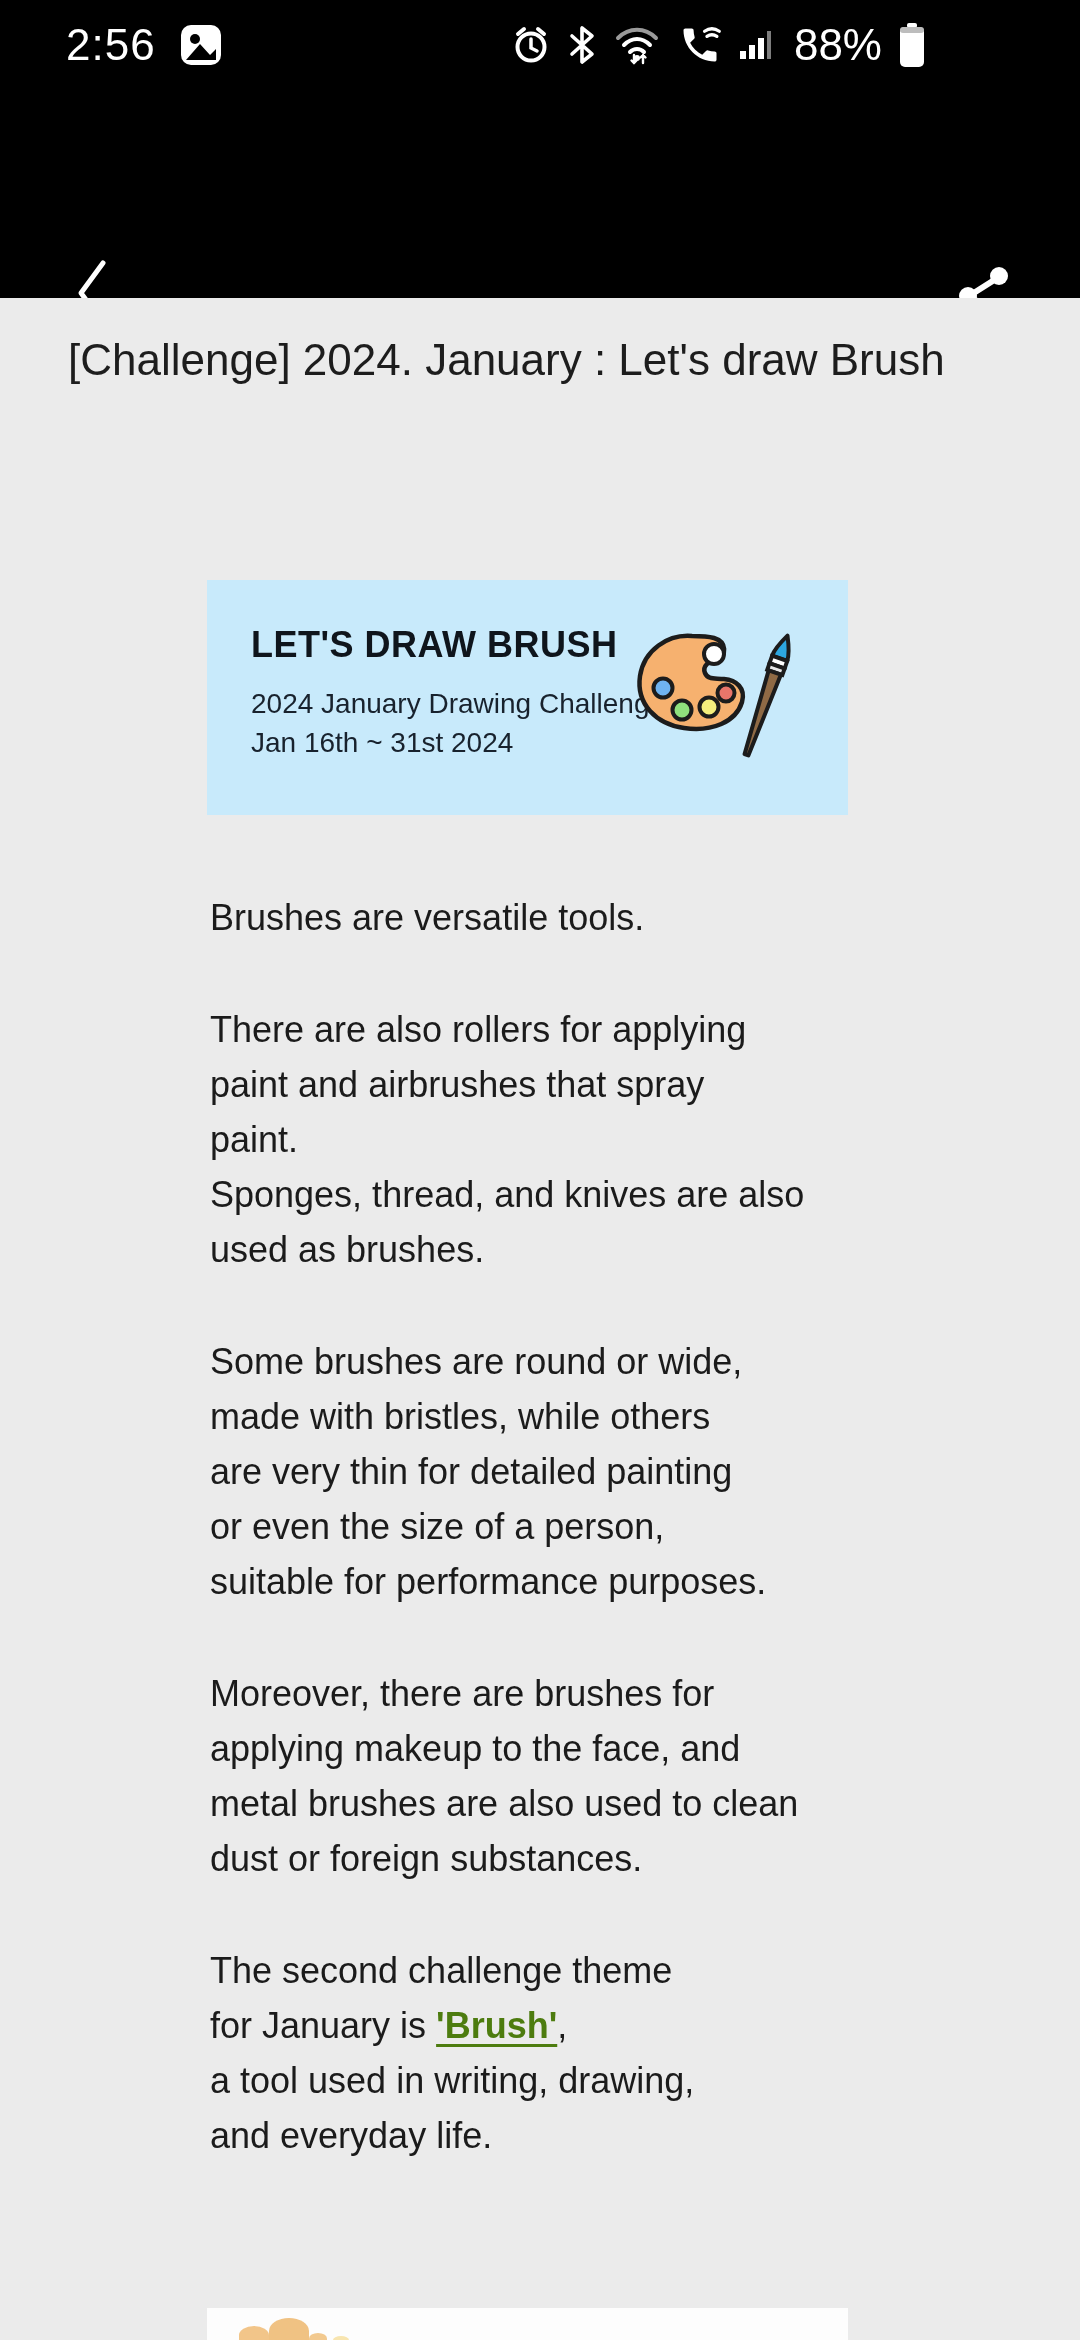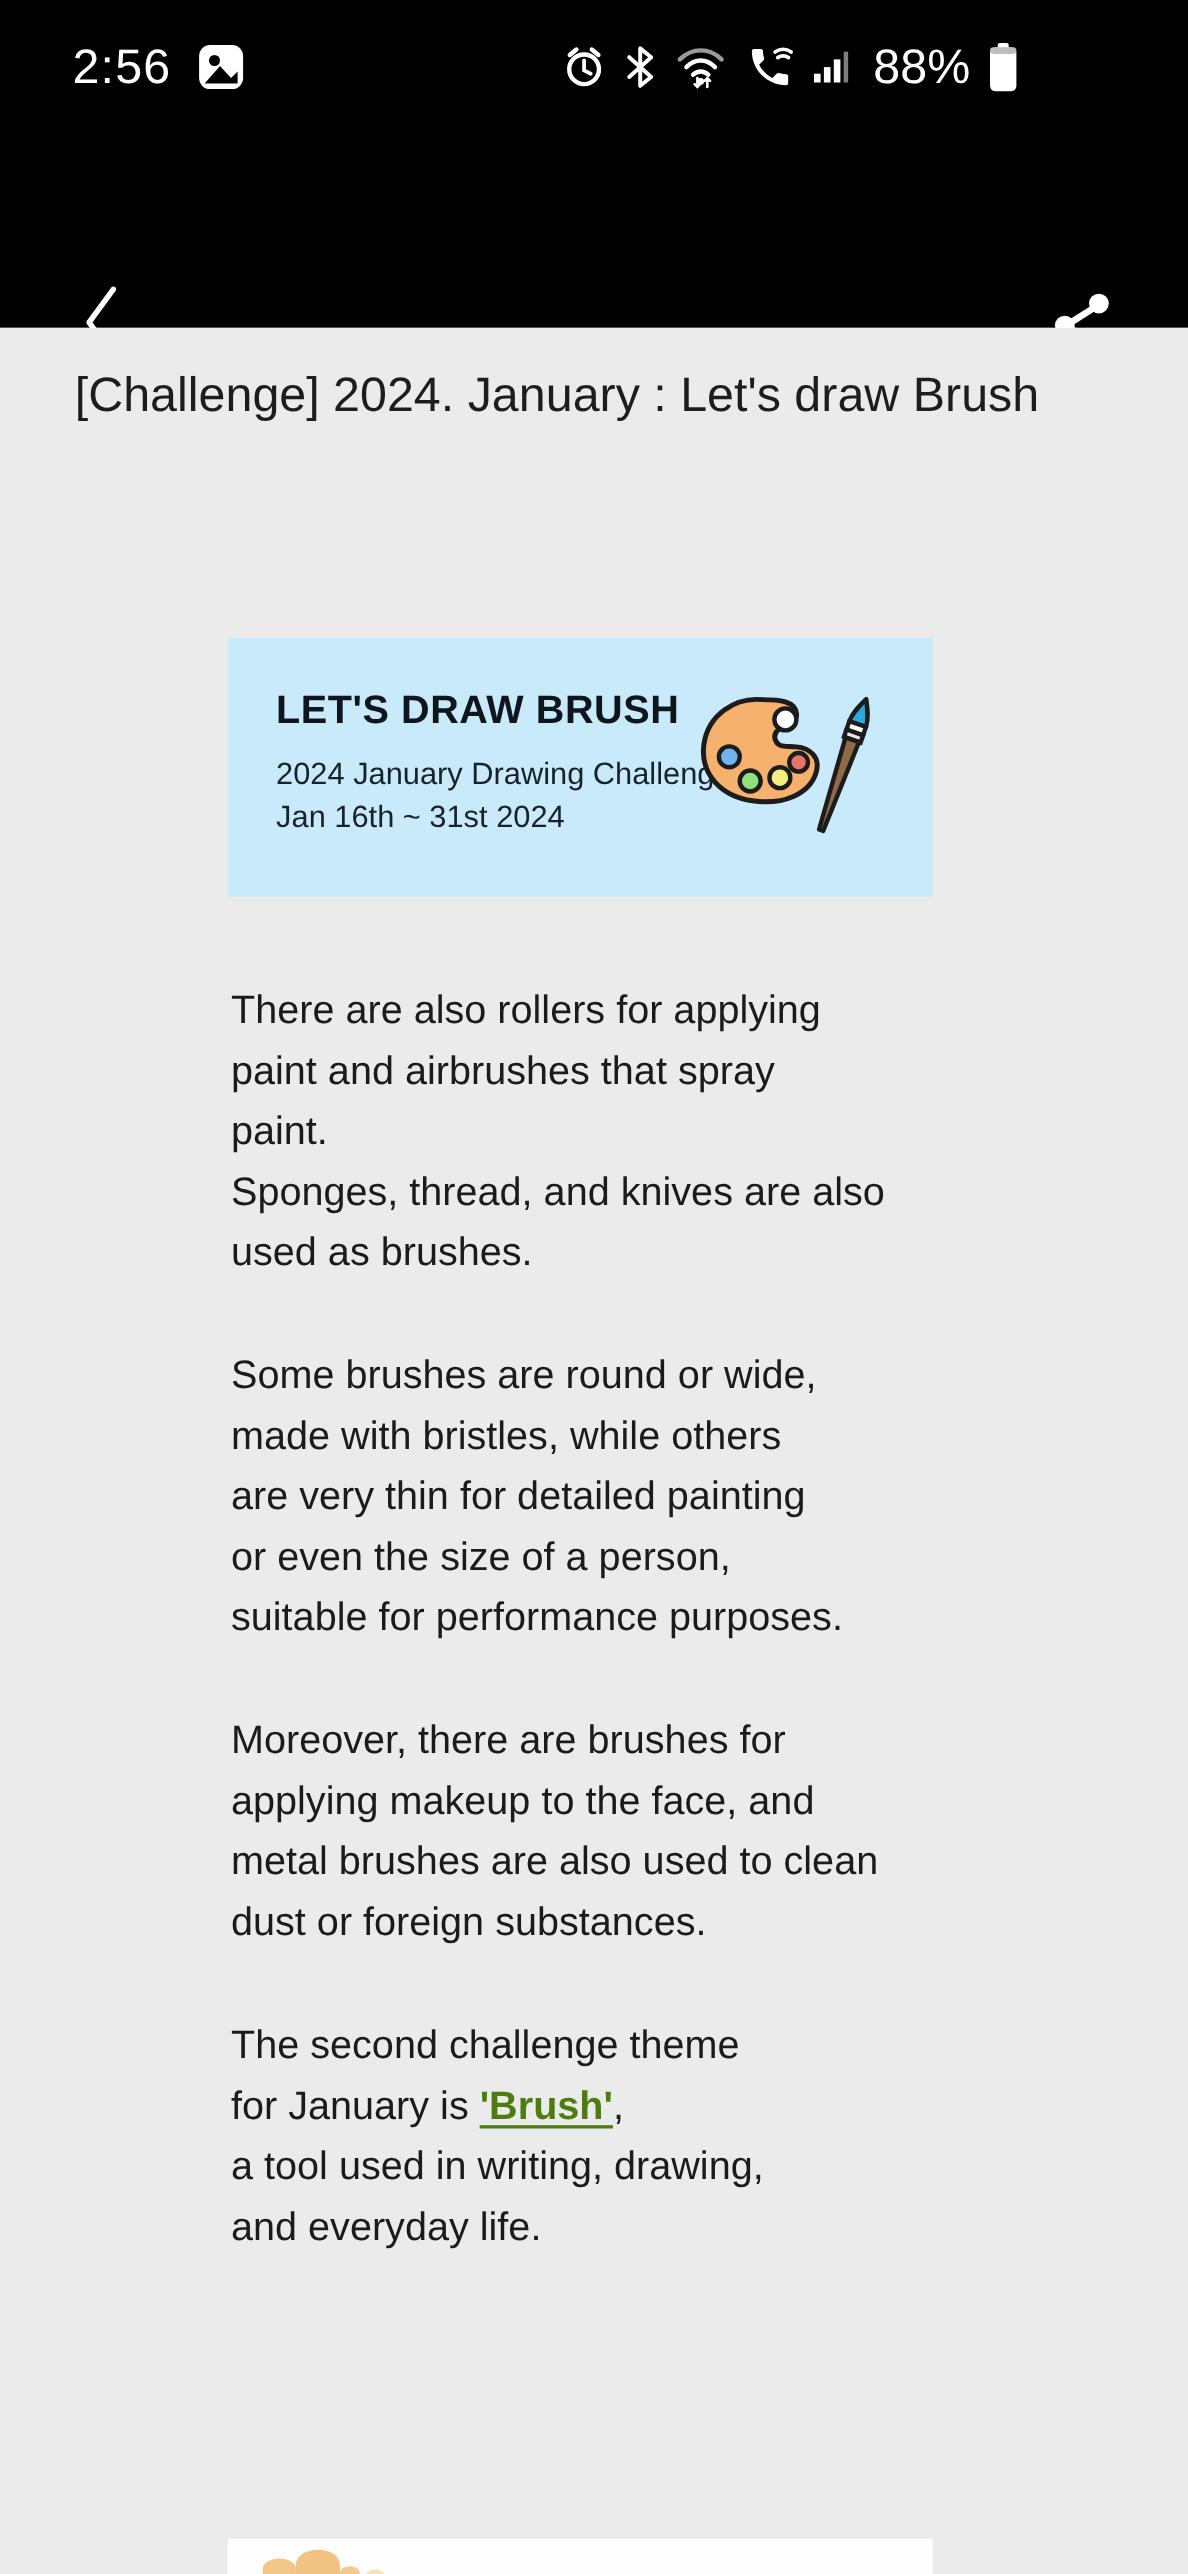--- a/index.html
+++ b/index.html
@@ -3,21 +3,21 @@
 <meta charset="utf-8">
 <style>
   html,body{margin:0;padding:0;background:#3a3a3a;}
   .screen{
     position:relative;width:1080px;height:2340px;overflow:hidden;
     background:#ebebeb;font-family:"Liberation Sans",sans-serif;
     -webkit-font-smoothing:antialiased;
   }
   
   .top-black{position:absolute;left:0;top:0;width:1080px;height:298px;background:#000;}
-  .statusbar{position:absolute;left:0;top:16px;width:988px;height:90px;display:flex;align-items:center;text-decoration:underline;}
+  .statusbar{position:absolute;left:0;top:0;width:988px;height:90px;display:flex;align-items:center;text-decoration:underline;}
   .sb-left{position:absolute;left:66px;top:0;height:90px;display:flex;align-items:center;gap:22px;}
   .sb-time{color:#fff;font-size:44px;letter-spacing:1px;}
   .sb-right{position:absolute;right:62px;top:0;height:90px;display:flex;align-items:center;gap:16px;}
   .sb-batt-text{color:#fff;font-size:44px;letter-spacing:0px;}
   .sb-icon{display:flex;align-items:center;justify-content:center;}
   
   .navbar{position:absolute;left:0;top:90px;width:1080px;height:208px;}
   .back-btn{position:absolute;left:56px;top:160px;width:70px;height:90px;display:flex;align-items:center;justify-content:center;}
   .share-btn{position:absolute;right:58px;top:168px;width:76px;height:80px;display:flex;align-items:center;justify-content:center;}
   
@@ -175,20 +175,21 @@
             <path d="M136 14 C140 22 144 30 144 38 L128 38 C128 30 132 22 136 14 Z" fill="#2da7e0" stroke="#1c1c1c" stroke-width="4" stroke-linejoin="round"></path>
             <rect x="128" y="38" width="16" height="8" fill="#ffffff" stroke="#1c1c1c" stroke-width="4"></rect>
             <rect x="128" y="46" width="16" height="7" fill="#e8e8e8" stroke="#1c1c1c" stroke-width="4"></rect>
             <path d="M129.5 53 L142.5 53 L138 140 L134 140 Z" fill="#8f6a45" stroke="#1c1c1c" stroke-width="4" stroke-linejoin="round"></path>
           </g>
         </svg>
       </div>
     </div>
 
     <div class="article">
+      <p>Brushes are versatile tools.</p>
       <p>There are also rollers for applying
 paint and airbrushes that spray
 paint.
 Sponges, thread, and knives are also
 used as brushes.</p>
       <p>Some brushes are round or wide,
 made with bristles, while others
 are very thin for detailed painting
 or even the size of a person,
 suitable for performance purposes.</p>

